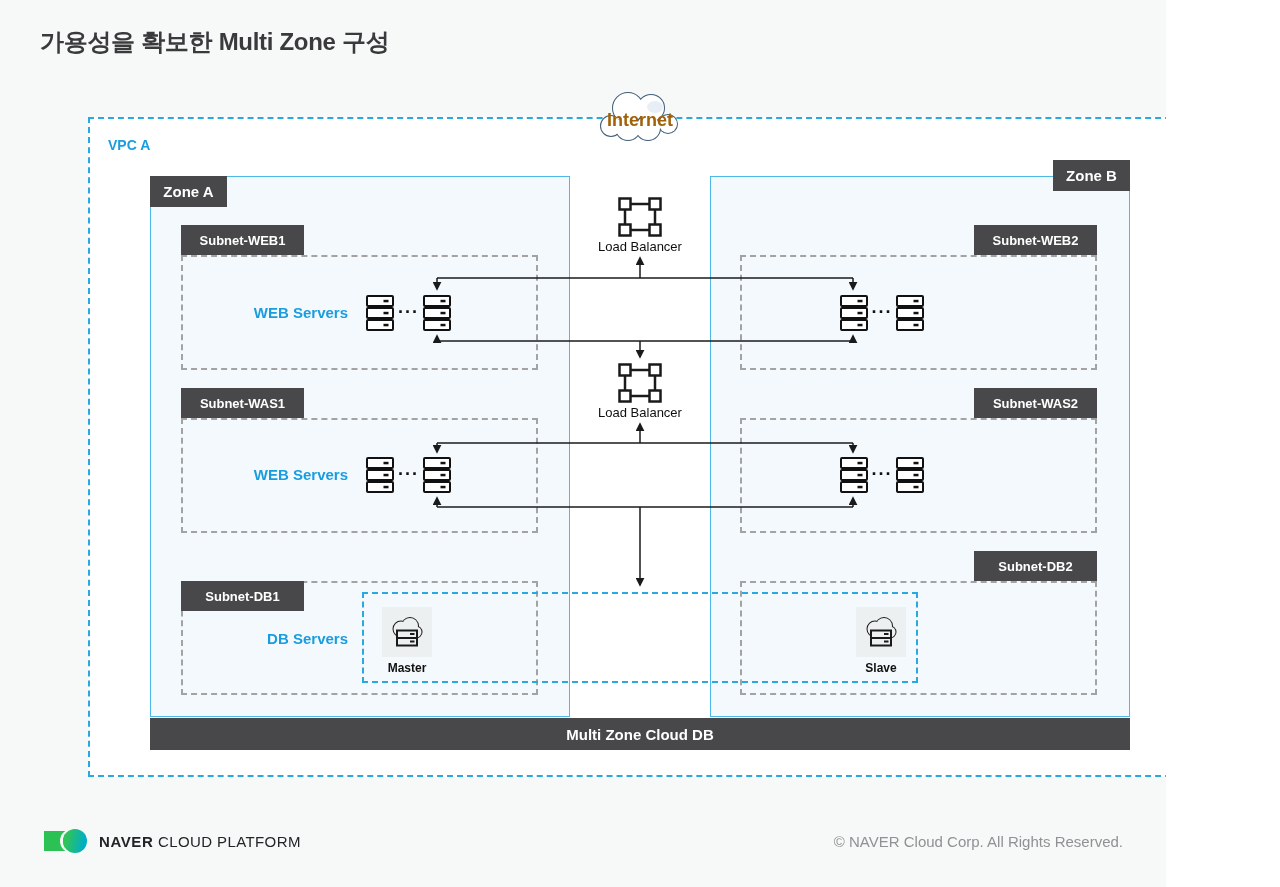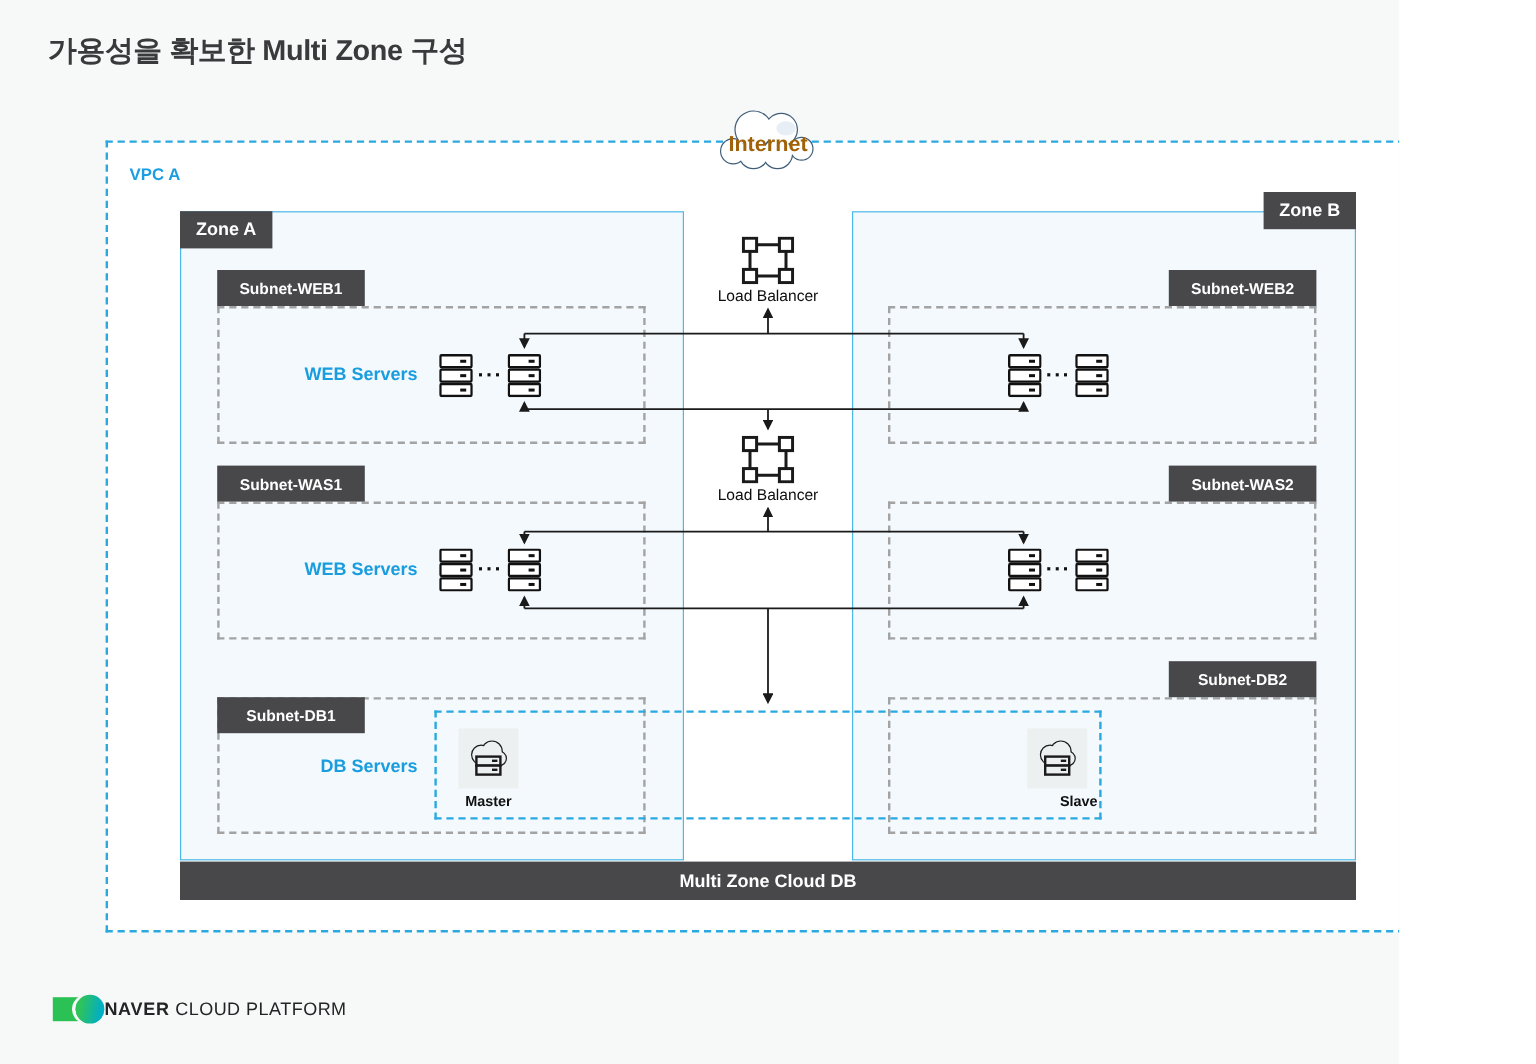--- a/index.html
+++ b/index.html
@@ -53,21 +53,21 @@
   .cloud-text{
     left:0;top:26px;width:90px;text-align:center;font-size:18px;font-weight:700;color:#a16207;
   }
   .footer-logo{left:44px;top:826px;height:30px;display:flex;align-items:center;z-index:2;}
   .logo-square{width:21px;height:20px;background:#2cc155;}
   .logo-circle{
     width:24px;height:24px;border-radius:50%;margin-left:-2px;
     background:linear-gradient(100deg,#2ec35b 20%,#00aec6 85%);
     box-shadow:-3px 0 0 #f7f8f8;
   }
-  .logo-text{margin-left:0;font-size:15px;color:#222426;letter-spacing:0.4px;}
+  .logo-text{margin-left:12px;font-size:15px;color:#222426;letter-spacing:0.4px;}
   .logo-text b{font-weight:800;letter-spacing:0.6px;}
   .copyright{
     right:43px;top:826px;height:30px;display:flex;align-items:center;
     font-size:15px;color:#8f9193;z-index:2;
   }
 </style>
 </head>
 <body>
 
 <div class="page">
@@ -307,21 +307,21 @@
       <g stroke="#1a1a1a" stroke-width="2" fill="#edf0f1">
         <rect x="8" y="16.5" width="20" height="7.5"></rect>
           <rect x="8" y="24" width="20" height="7.5"></rect>
       </g>
       <g fill="#1a1a1a">
           <rect x="21" y="19" width="4.5" height="2"></rect>
           <rect x="21" y="26.5" width="4.5" height="2"></rect>
         </g>
     </svg>
   </div>
-  <div class="abs dbnode-label" style="left:859px;top:661px;">Slave</div>
+  <div class="abs dbnode-label" style="left:841px;top:661px;">Slave</div>
 
   <div class="abs bottom-bar">Multi Zone Cloud DB</div>
 
   <div class="abs cloud-wrap">
     <svg width="90" height="68">
       <g stroke="#3f5d78" stroke-width="2" fill="#ffffff">
         <circle cx="16" cy="42" r="10"></circle>
           <circle cx="33" cy="24" r="15"></circle>
           <circle cx="56" cy="24" r="13"></circle>
         <circle cx="73" cy="40" r="9"></circle>
@@ -339,14 +339,15 @@
       <ellipse cx="60" cy="23" rx="8" ry="6" fill="#e7eef5"></ellipse>
     </svg>
     <div class="abs cloud-text">Internet</div>
   </div>
 
   <div class="abs footer-logo">
     <div class="logo-square"></div>
     <div class="logo-circle"></div>
     <div class="logo-text"><b>NAVER</b> <span>CLOUD PLATFORM</span></div>
   </div>
+  <div class="abs copyright">© NAVER Cloud Corp. All Rights Reserved.</div>
 
 </div>
 
 </body></html>

